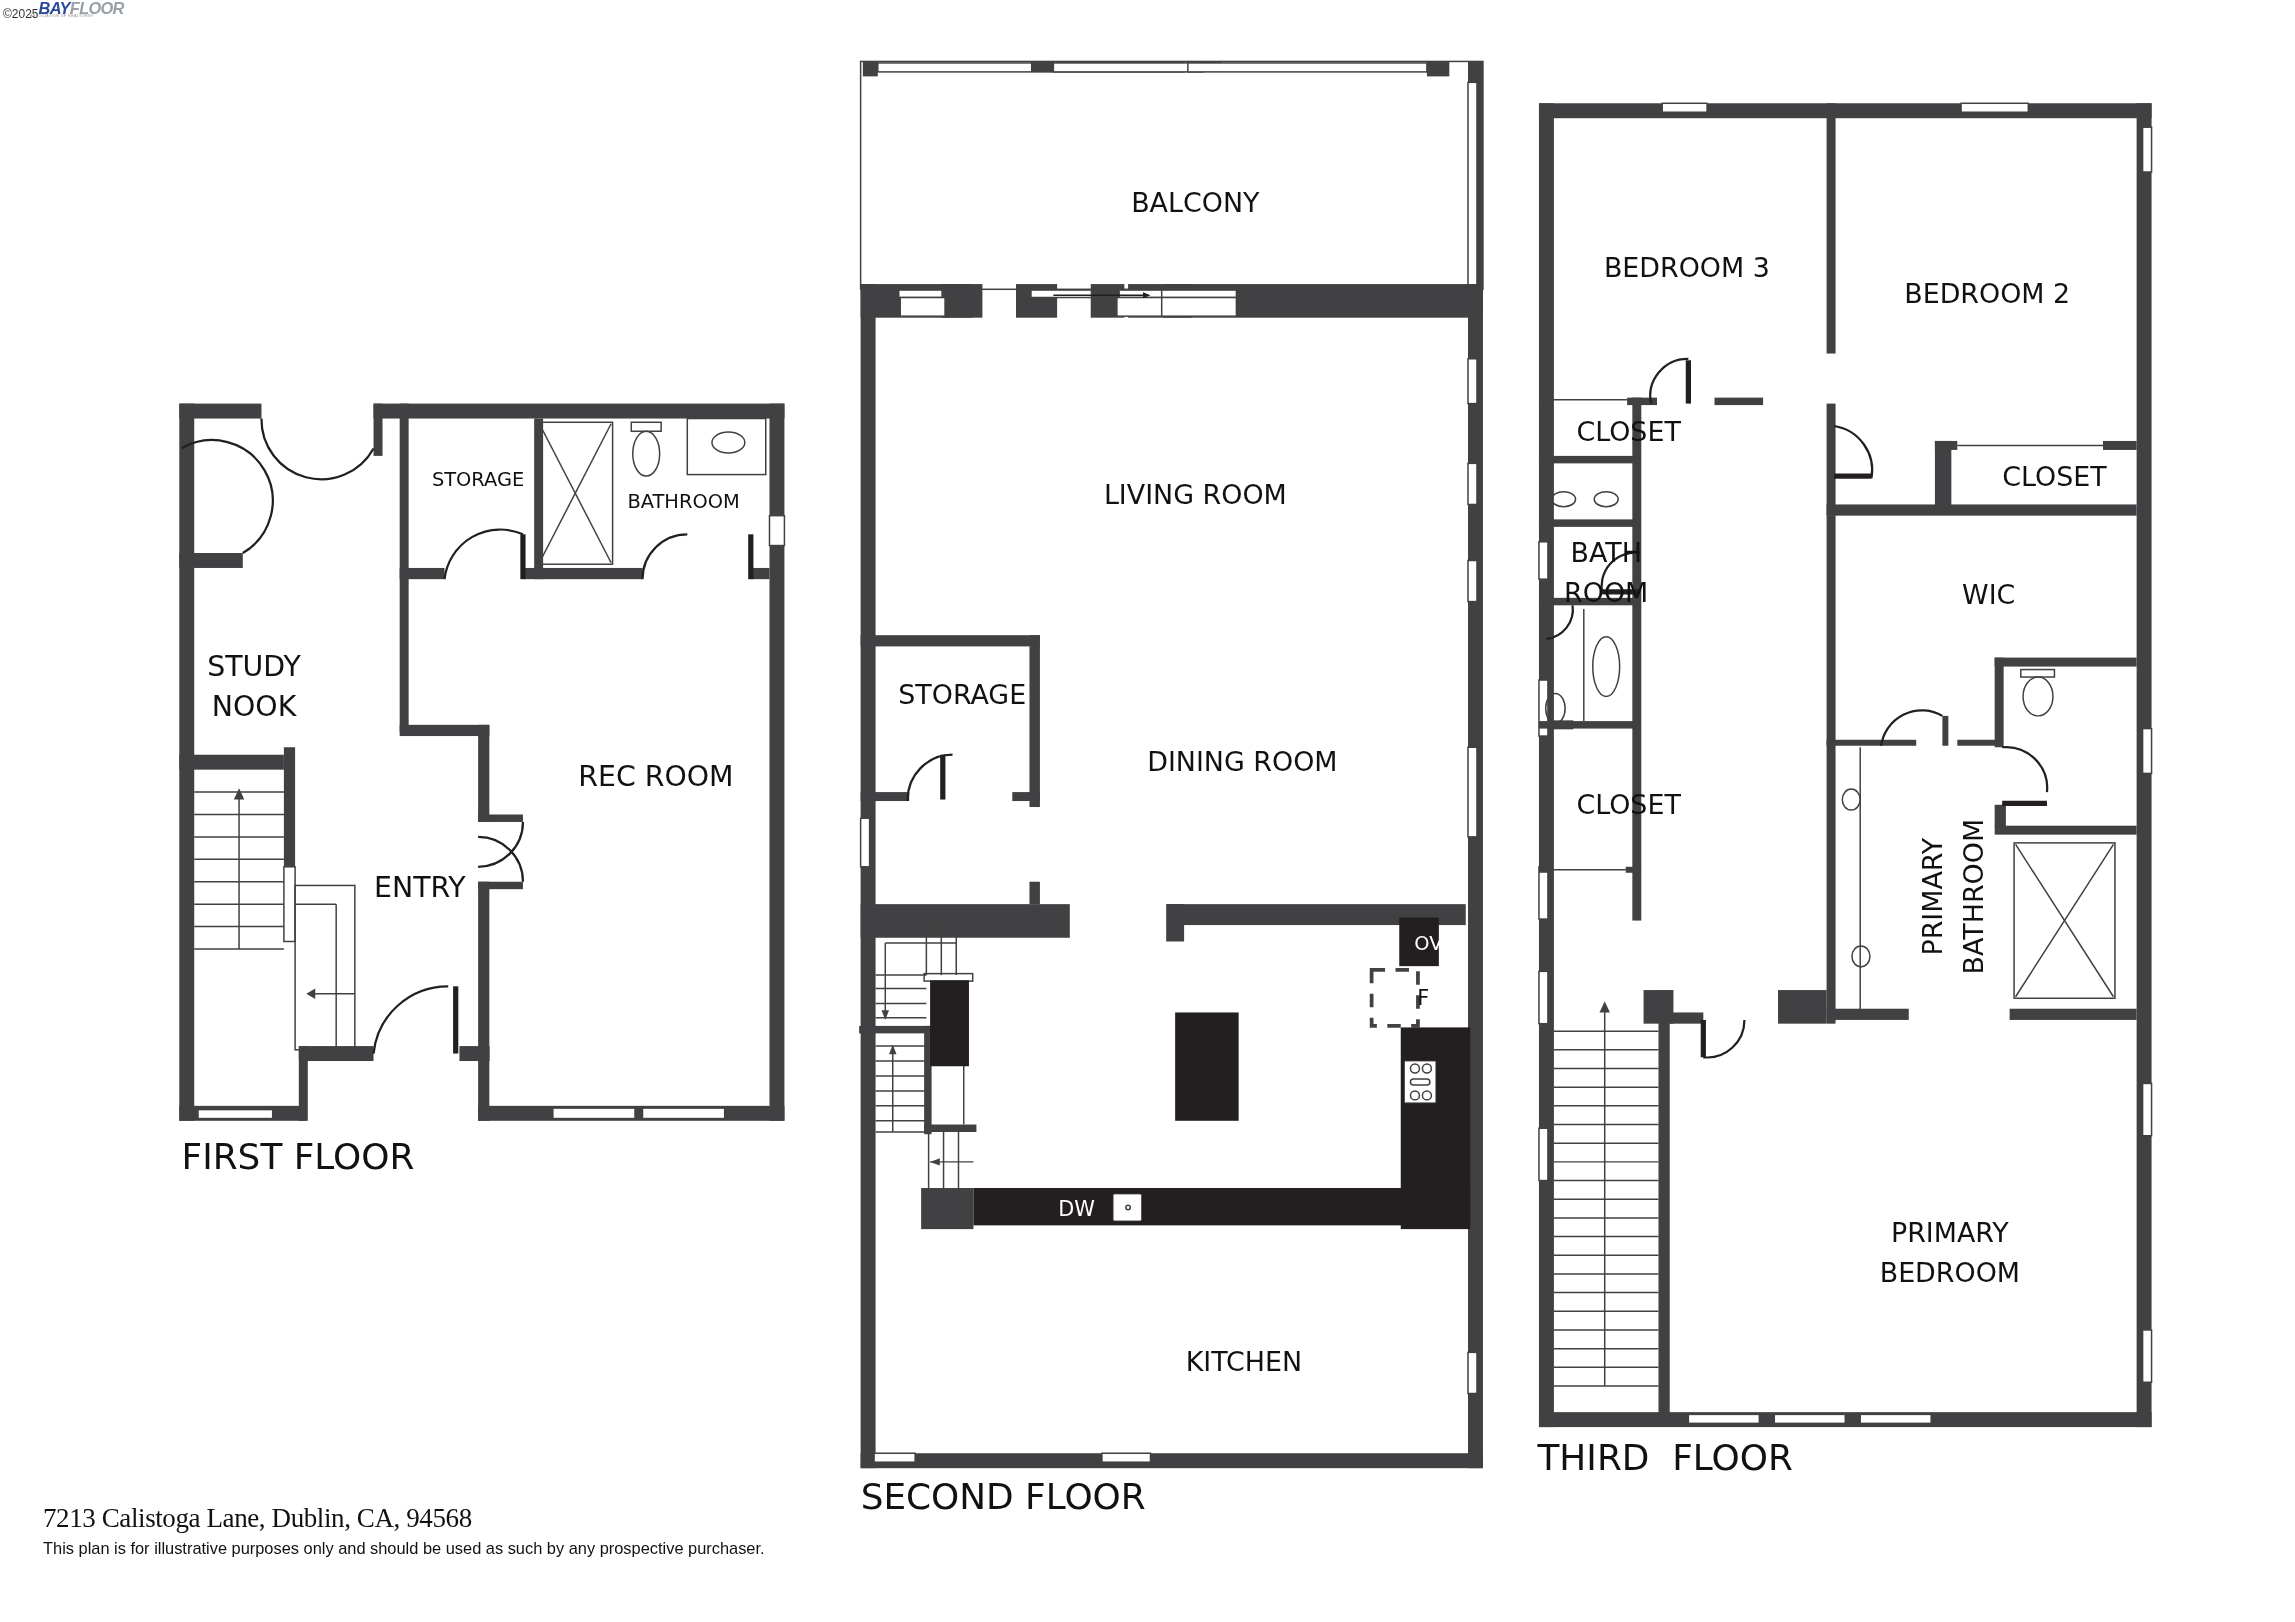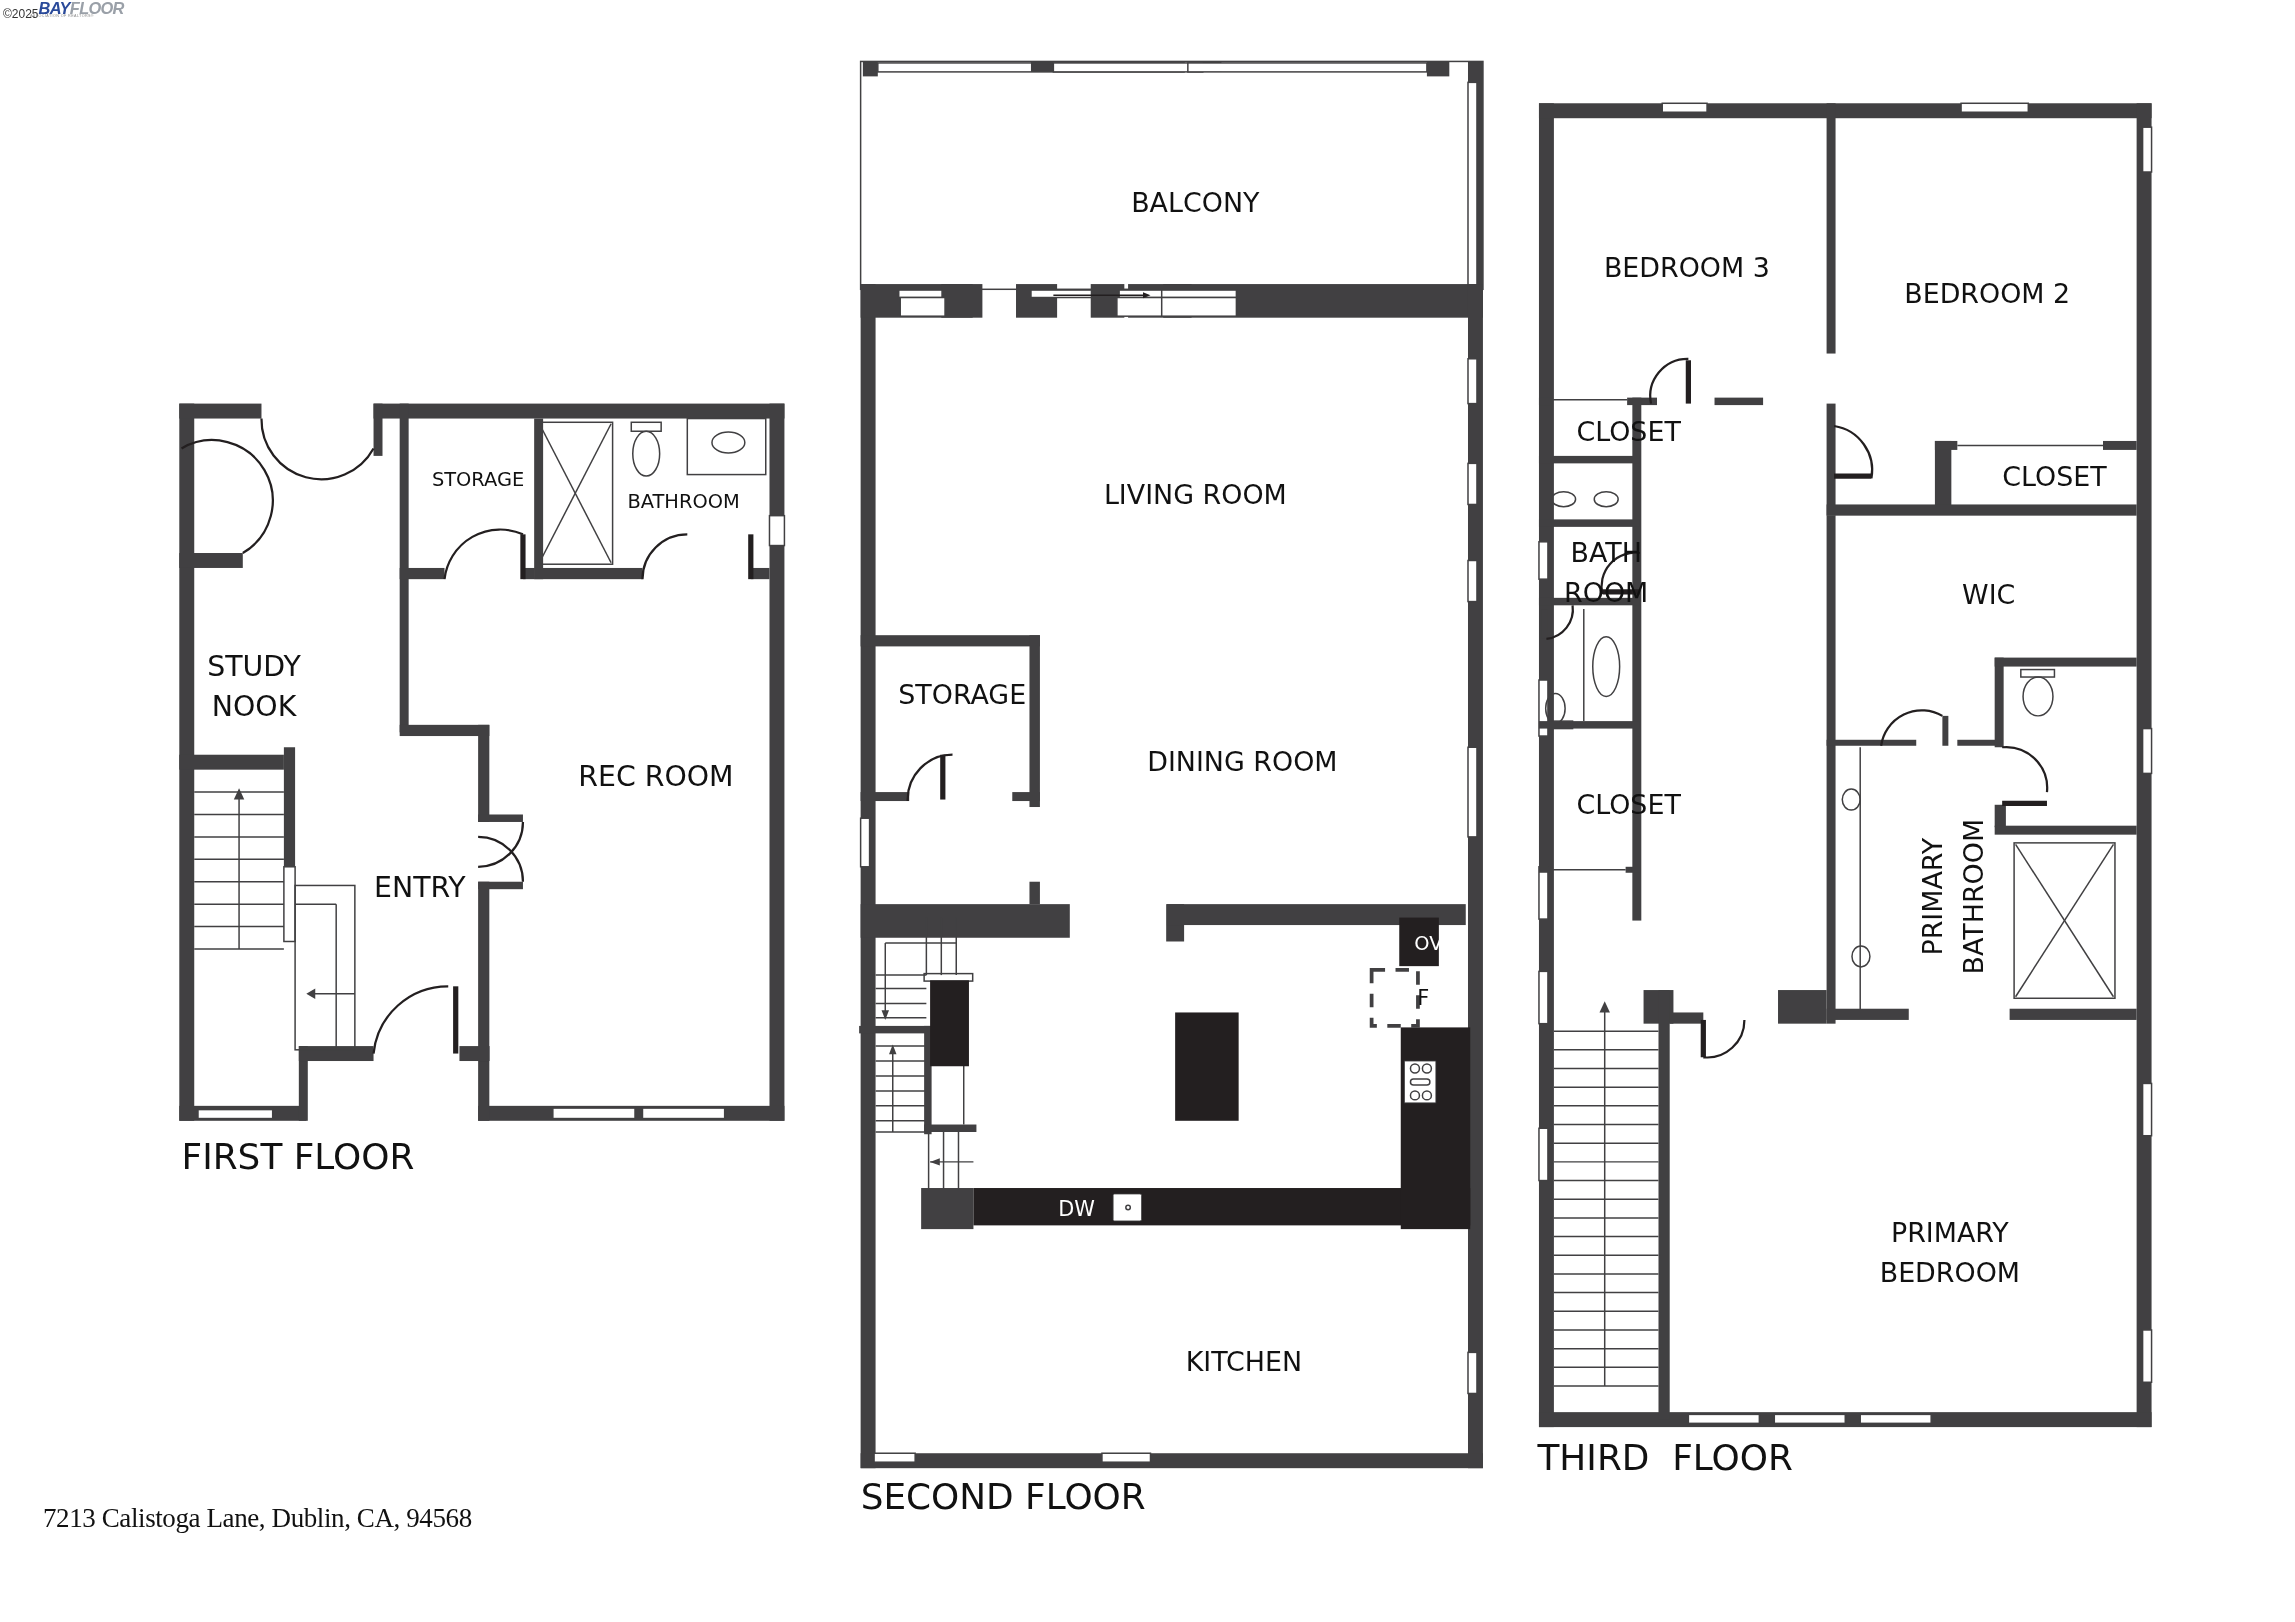--- a/index.html
+++ b/index.html
@@ -360,14 +360,15 @@
     <text class="lbl" x="2600" y="1200" font-size="36" transform="rotate(-90 2600 1200)">PRIMARY</text>
     <text class="lbl" x="2655" y="1200" font-size="36" transform="rotate(-90 2655 1200)">BATHROOM</text>
     <text class="lbl" x="2610" y="1662" font-size="36">PRIMARY</text>
     <text class="lbl" x="2610" y="1716" font-size="36">BEDROOM</text>
     <text class="floor-lbl" x="2058" y="1968" style="white-space:pre">THIRD  FLOOR</text>
   </g>
 </svg>
 
 <div class="address">7213 Calistoga Lane, Dublin, CA, 94568</div>
 <div class="disclaimer">
+  <div>This plan is for illustrative purposes only and should be used as such by any prospective purchaser.</div>
 </div>
 
 
 </body></html>

